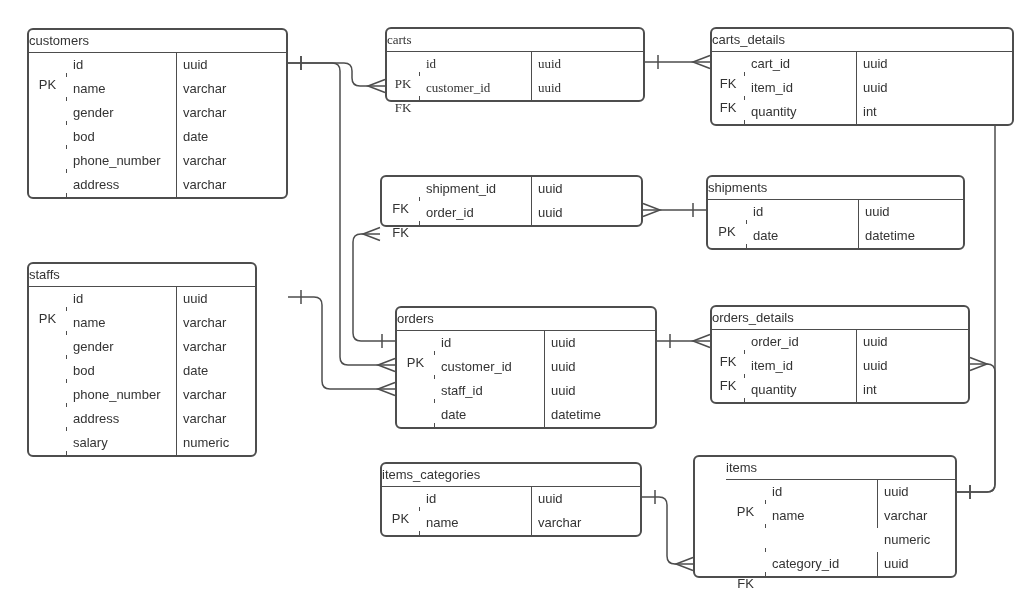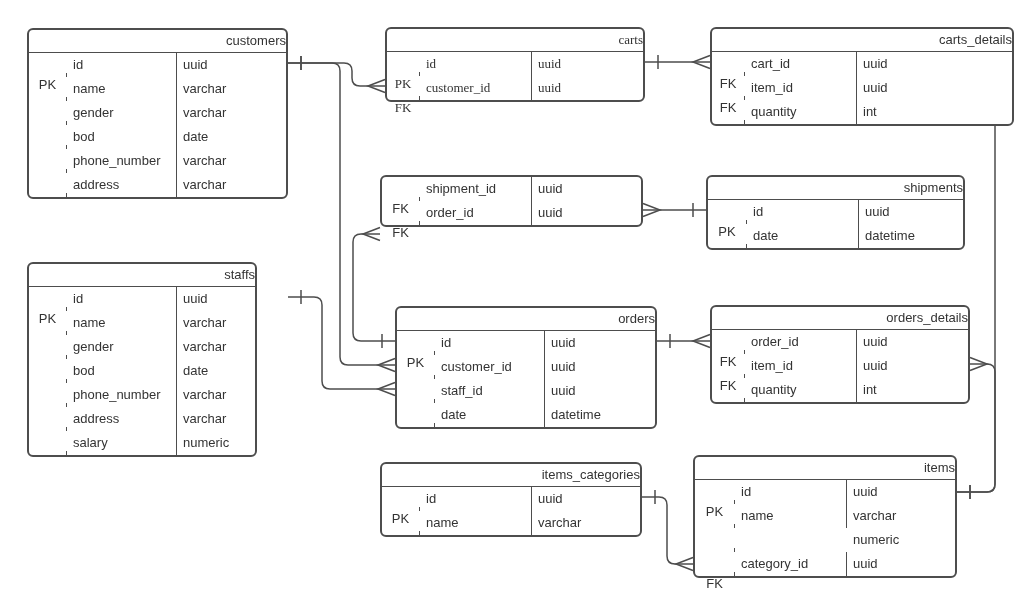--- a/index.html
+++ b/index.html
@@ -15,21 +15,21 @@
     position:absolute;
     background:#ffffff;
     border:2px solid #4d4d4d;
     border-radius:6px;
     box-sizing:border-box;
     color:#333333;
     font-size:13px;
   }
   .er-title{
     height:22px;line-height:22px;
-    text-align:right;
+    text-align:left;
     border-bottom:1px solid #4d4d4d;
     white-space:nowrap;overflow:hidden;
   }
   .er-row{display:flex;height:24px;line-height:24px;}
   .er-key{
     flex:none;text-align:center;
     border-right:1px solid #4d4d4d;
     box-sizing:border-box;
     margin-top:20px;
   }
@@ -274,21 +274,21 @@
           <div class="er-key" style="width: 38px;">PK</div>
           <div class="er-name" style="width: 112px;">id</div>
           <div class="er-type">uuid</div>
         </div>
         <div class="er-row">
           <div class="er-key" style="width: 38px;"></div>
           <div class="er-name" style="width: 112px;">name</div>
           <div class="er-type">varchar</div>
         </div>
       </div>
-      <div class="er-table" style="left: 693px; top: 455px; width: 264px;">
+      <div class="er-table" style="left: 693px; top: 455px; width: 264px; padding-left: 31px;">
         <div class="er-title">items</div>
         <div class="er-row">
           <div class="er-key" style="width: 40px;">PK</div>
           <div class="er-name" style="width: 112px;">id</div>
           <div class="er-type">uuid</div>
         </div>
         <div class="er-row">
           <div class="er-key" style="width: 40px;"></div>
           <div class="er-name" style="width: 112px;">name</div>
           <div class="er-type">varchar</div>

